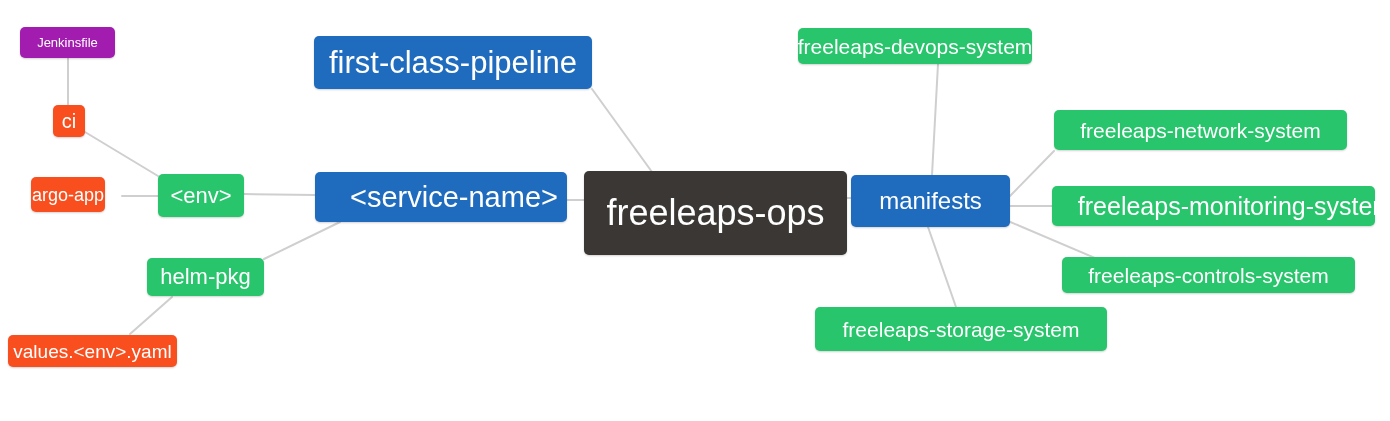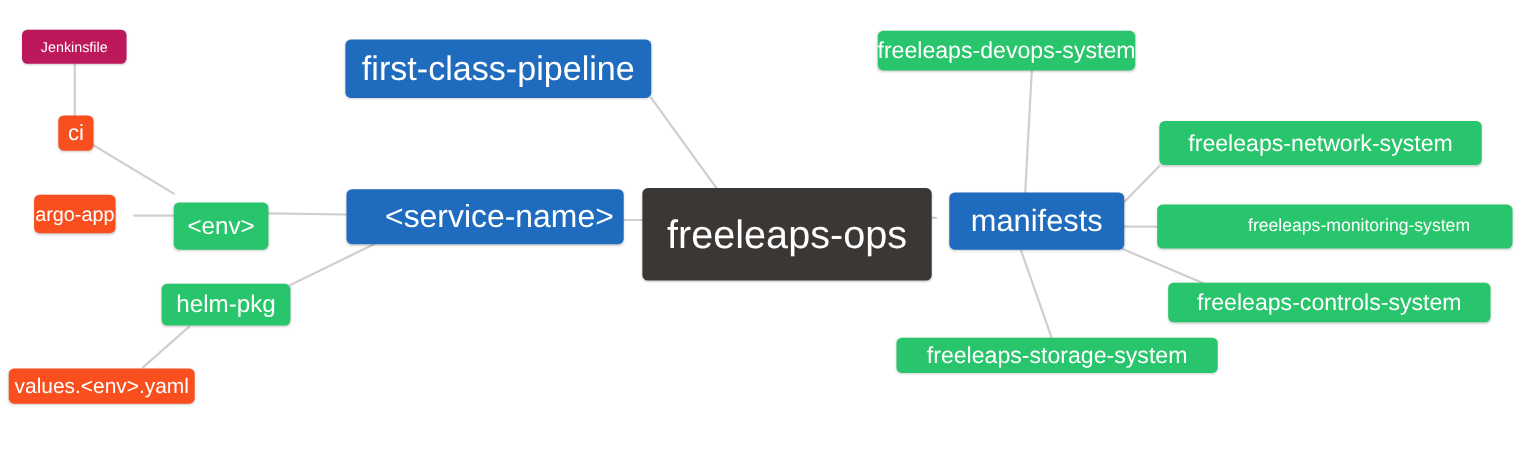--- a/index.html
+++ b/index.html
@@ -19,39 +19,39 @@
     border-radius:5px;
     box-shadow:0 1px 2px rgba(0,0,0,0.18);
     white-space:nowrap;
     cursor:pointer;
     box-sizing:border-box;
     line-height:1;
   }
   .node.blue{background:#1f6bbd;}
   .node.green{background:#29c56c;}
   .node.red{background:#f94f1f;}
-  .node.orange{background:#be185d;text-align:right;}
+  .node.orange{background:#a21caf;text-align:right;}
   .node.dark{background:#3a3734;}
 
   
   #n-jenkinsfile {left:20px;  top:27px;  width:95px;  height:31px; font-size:13px;}
   #n-ci          {left:53px;  top:105px; width:32px;  height:32px; font-size:20px;}
   #n-argo-app    {left:31px;  top:177px; width:74px;  height:35px; font-size:18px;}
-  #n-env         {left:158px; top:174px; width:86px;  height:43px; font-size:22px;margin-top:10px;}
+  #n-env         {left:158px; top:174px; width:86px;  height:43px; font-size:22px;}
   #n-helm-pkg    {left:147px; top:258px; width:117px; height:38px; font-size:22px;}
   #n-values      {left:8px;   top:335px; width:169px; height:32px; font-size:19px;text-align:center;}
   #n-pipeline    {left:314px; top:36px;  width:278px; height:53px; font-size:31px;}
   #n-service     {left:315px; top:172px; width:252px; height:50px; font-size:29px;padding-left:26px;}
   #n-ops         {left:584px; top:171px; width:263px; height:84px; font-size:36px;}
-  #n-manifests   {left:851px; top:175px; width:159px; height:52px; font-size:28px;margin-left:12px;}
+  #n-manifests   {left:851px; top:175px; width:159px; height:52px; font-size:24px;}
   #n-devops      {left:798px; top:28px;  width:234px; height:36px; font-size:21px;}
   #n-network     {left:1054px;top:110px; width:293px; height:40px; font-size:21px;}
-  #n-monitoring  {left:1052px;top:186px; width:323px; height:40px; font-size:16px;padding-left:44px;}
+  #n-monitoring  {left:1052px;top:186px; width:323px; height:40px; font-size:25px;padding-left:44px;}
   #n-controls    {left:1062px;top:257px; width:293px; height:36px; font-size:21px;}
-  #n-storage     {left:815px; top:307px; width:292px; height:32px; font-size:21px;}
+  #n-storage     {left:815px; top:307px; width:292px; height:44px; font-size:21px;}
 </style>
 </head>
 <body>
 
 <div class="canvas">
 
   <svg class="edges" viewBox="0 0 1390 421">
     <line x1="68" y1="58" x2="68" y2="105"></line>
     <line x1="85" y1="132" x2="158" y2="176"></line>
     <line x1="122" y1="196" x2="158" y2="196"></line>

